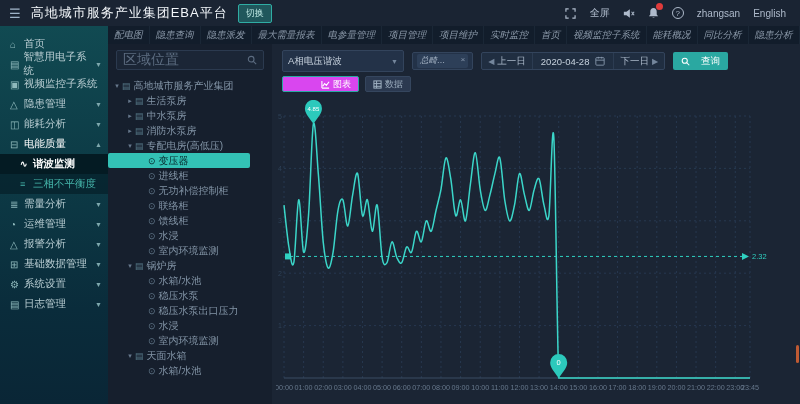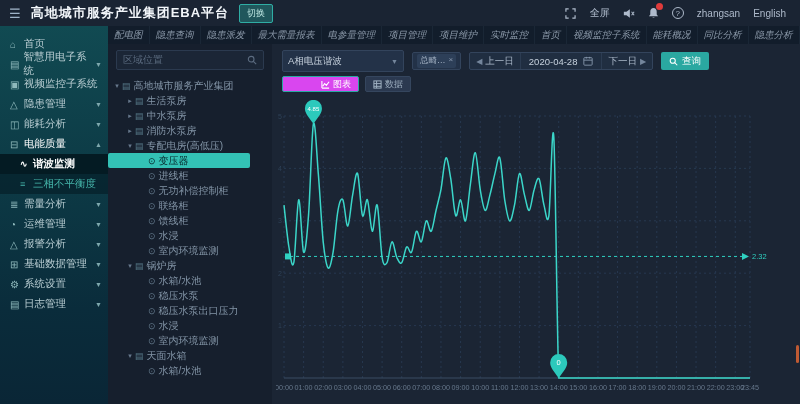--- a/index.html
+++ b/index.html
@@ -7,21 +7,21 @@
               font-family:"Liberation Sans", sans-serif; }
 
   
   .header { position:absolute; left:0; top:0; width:800px; height:26px;
             background:#1a2433; display:flex; align-items:center; z-index:5; }
   .logo { width:108px; height:26px; background:linear-gradient(90deg,#2b9c93,#2a948d);
           color:#fff; display:flex; align-items:center; justify-content:center;
           font-style:italic; font-weight:bold; font-size:14px; letter-spacing:.5px; }
   .logo svg { margin-right:3px; }
   .burger { color:#9fb3c8; font-size:13px; margin:0 10px 0 9px; cursor:pointer; }
-  .apptitle { color:#f2f6fa; font-weight:bold; font-size:13px; letter-spacing:1px; }
+  .apptitle { color:#f2f6fa; font-weight:normal; font-size:13px; letter-spacing:1px; }
   .switch-btn { margin-left:10px; background:#20575c; border:1px solid #2fada4; color:#bfe9e4;
                 font-size:9px; padding:2px 7px; border-radius:2px; cursor:pointer; }
   .hright { margin-left:auto; display:flex; align-items:center; gap:13px; padding-right:14px;
             color:#aebacb; font-size:10px; }
   .hicon { display:flex; align-items:center; gap:14px; cursor:pointer; }
   .bell-wrap { position:relative; }
   .bell-dot { position:absolute; right:-4px; top:-4px; width:7px; height:7px;
               background:#e03b3b; border-radius:50%; }
   .qmark { width:12px; height:12px; border:1px solid #aebacb; border-radius:50%;
            font-size:8px; display:flex; align-items:center; justify-content:center; }
@@ -46,21 +46,21 @@
               font-size:10.5px; color:#45b5aa; cursor:pointer; }
   .sub-item .sicon { width:13px; font-size:9px; }
   .sub-item.selected { background:#041b23; color:#fff; font-weight:bold; }
 
   
   .treepanel { position:absolute; left:108px; top:44px; width:164px; bottom:0;
                background:#161f2d; }
   .searchbox { margin:6px 8px 8px 8px; height:20px; background:#1b2636;
                border:1px solid #2b3a4f; border-radius:2px; display:flex; align-items:center;
                padding:0 6px; }
-  .searchbox span { color:#5c6c80; font-size:10px; flex:1; }
+  .searchbox span { color:#5c6c80; font-size:14px; flex:1; }
   .tree { font-size:10px; }
   .tnode { height:15px; display:flex; align-items:center; color:#8395a7; cursor:pointer;
            white-space:nowrap; }
   .tnode .arrow { width:10px; font-size:7px; color:#66788c; text-align:center; }
   .tnode .ticon { font-size:9px; margin-right:3px; color:#5f7487; }
   .tnode.group .ticon { color:#567a89; }
   .tnode.selected { background:#33c1b5; color:#07282d; border-radius:2px;
                     margin-right:22px; }
   .tnode.selected .ticon { color:#07282d; }
 
@@ -68,31 +68,31 @@
   .main { position:absolute; left:272px; top:44px; right:0; bottom:0; background:#1b2534; }
   .toolbar { position:absolute; left:10px; top:8px; height:18px; display:flex;
              align-items:center; gap:8px; }
   .select { height:22px; background:#233248; border:1px solid #33445c; border-radius:2px;
             display:flex; align-items:center; padding:0 5px; gap:5px;
             color:#c6d1dd; font-size:9.5px; cursor:pointer; }
   .select .chev { font-size:7px; color:#74869c; }
   .tagbox { height:18px; background:#233248; border:1px solid #33445c; border-radius:2px;
             display:flex; align-items:center; padding:0 4px; cursor:pointer; }
   .tag { background:#2d3f58; color:#aab8c9; font-size:8.5px; padding:1px 3px; border-radius:2px;
-         display:flex; gap:3px; }
+         display:flex; gap:15px;font-style:italic; }
   .tag .x { font-size:8px; color:#8696ab; }
   .dategroup { height:18px; border:1px solid #33445c; border-radius:2px; background:#202e41;
                display:flex; align-items:center; color:#c6d1dd; font-size:9.5px; }
   .dbtn { padding:0 6px; display:flex; align-items:center; gap:3px; cursor:pointer;
           height:100%; color:#aab8c9; }
   .dbtn .ar { font-size:8px; color:#74869c; }
   .dateval { padding:0 8px; border-left:1px solid #2c3c52; border-right:1px solid #2c3c52;
              height:100%; display:flex; align-items:center; gap:6px; cursor:pointer; }
   .query-btn { height:18px; background:#2aa8a1; color:#fff; font-size:9.5px; border:none;
-               border-radius:2px; padding:0 8px; display:flex; align-items:center; gap:4px;
+               border-radius:2px; padding:0 8px; display:flex; align-items:center; gap:11px;
                cursor:pointer; }
   .viewtoggle { position:absolute; left:10px; top:32px; display:flex; gap:6px; }
   .vbtn { height:16px; border-radius:2px; font-size:9px; padding:0 7px; display:flex;
           align-items:center; gap:3px; cursor:pointer; background:#2b3950; color:#9fb0c1;
           border:1px solid #35465e; }
   .vbtn.active { background:#d946ef; color:#fff; border-color:#2aa8a1;padding-left:38px; }
 
   .chartwrap { position:absolute; left:4px; top:56px; width:514px; height:302px; }
   .scroll-ind { position:absolute; right:1px; top:301px; width:3px; height:18px;
                 background:#bf5a33; border-radius:2px; }

